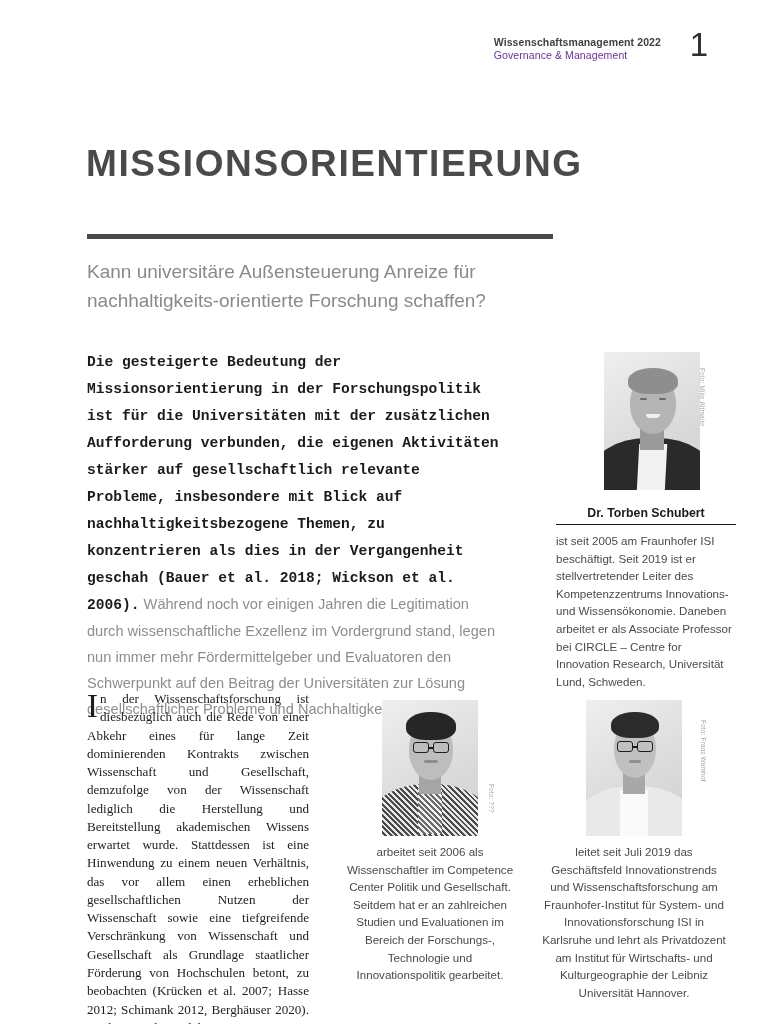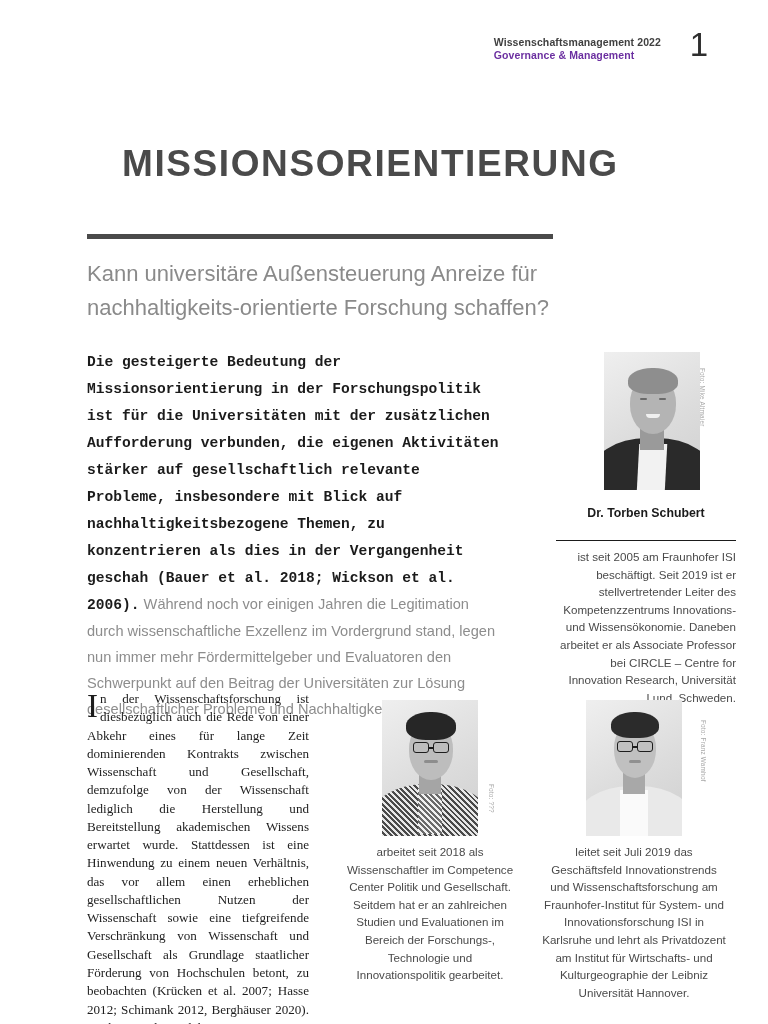--- a/index.html
+++ b/index.html
@@ -23,21 +23,21 @@
     line-height: 1.25;
   }
   .runhead .line1 {
     font-size: 10.5px;
     font-weight: bold;
     color: #3f3f3f;
     letter-spacing: 0.1px;
   }
   .runhead .line2 {
     font-size: 10.5px;
-    font-weight: bold;
+    font-weight: normal;
     color: #6b2fa0;
     letter-spacing: 0.1px;
   }
   .pagenum {
     position: absolute;
     top: 28px;
     right: 60px;
     font-size: 33px;
     font-weight: 300;
     color: #2e2e2e;
@@ -50,36 +50,35 @@
     position: absolute;
     left: 86px;
     top: 140px;
     width: 600px;
     font-size: 37px;
     font-weight: bold;
     color: #4a4a4a;
     letter-spacing: 1.6px;
     line-height: 1.28;
     text-transform: uppercase;
-    margin-left: 36px;
   }
   .title-rule {
     position: absolute;
     left: 87px;
     top: 234px;
     width: 466px;
     height: 5px;
     background: #4a4a4a;
   }
   .subtitle {
     position: absolute;
     left: 87px;
     top: 257px;
     width: 520px;
-    font-size: 22px;
+    font-size: 19px;
     font-weight: 400;
     color: #8a8a8a;
     line-height: 1.55;
   }
 
   
   .lead {
     position: absolute;
     left: 87px;
     top: 349px;
@@ -110,30 +109,30 @@
     width: 96px;
     height: 138px;
     margin: 0 0 0 48px;
   }
   .cardname {
     margin-top: 16px;
     font-size: 12.3px;
     font-weight: bold;
     color: #1b1b1b;
     text-align: center;
-    padding-bottom: 20px;
+    padding-bottom: 4px;
     border-bottom: 1.6px solid #1b1b1b;
   }
   .cardbio {
     margin-top: 7px;
     font-size: 11.6px;
     line-height: 1.52;
     color: #4a4a4a;
   }
-  .cardbio.right { text-align: right; }
+  .cardbio.right { }
   .cardbio.center { text-align: center; }
 
   .credit {
     position: absolute;
     font-size: 6.4px;
     color: #a8a8a8;
     letter-spacing: 0.2px;
     white-space: nowrap;
     transform: rotate(90deg);
     transform-origin: left top;
@@ -231,21 +230,21 @@
     <div class="shirt" style="left:36px; top:88px; width:24px; height:46px; background:repeating-linear-gradient(45deg,#6a6a6a 0 2px,#f0f0f0 2px 4px);"></div>
     <div class="neck" style="left:37px; top:70px; width:22px; height:24px; background:#a5a5a5;"></div>
     <div class="face" style="left:27px; top:22px; width:44px; height:58px; background:#bdbdbd;"></div>
     <div class="hair" style="left:24px; top:12px; width:50px; height:28px; background:#262626;"></div>
     <div class="glass" style="left:31px; top:42px; width:16px; height:11px;"></div>
     <div class="glass" style="left:51px; top:42px; width:16px; height:11px;"></div>
     <div class="gbridge" style="left:47px; top:47px; width:4px;"></div>
     <div style="position:absolute; left:42px; top:60px; width:14px; height:3px; background:#8d8d8d; border-radius:2px;"></div>
   </div>
   <div class="credit" style="left:150px; top:84px;">Foto: ???</div>
-  <div class="cardbio center">arbeitet seit 2018 als Wissenschaftler im Competence Center Politik und Gesellschaft. Seitdem hat er an zahlreichen Studien und Evaluationen im Bereich der Forschungs-, Technologie und Innovationspolitik gearbeitet.</div>
+  <div class="cardbio center">arbeitet seit 2006 als Wissenschaftler im Competence Center Politik und Gesellschaft. Seitdem hat er an zahlreichen Studien und Evaluationen im Bereich der Forschungs-, Technologie und Innovationspolitik gearbeitet.</div>
 </div>
 
 <div class="card-right">
   <div class="photo photo-small">
     <div class="bgwash"></div>
     <div class="shoulders" style="left:-10px; top:86px; width:118px; height:58px; background:#e9e9e9;"></div>
     <div class="shirt" style="left:34px; top:90px; width:28px; height:46px; background:#fafafa;"></div>
     <div class="neck" style="left:37px; top:70px; width:22px; height:24px; background:#a8a8a8;"></div>
     <div class="face" style="left:28px; top:22px; width:42px; height:56px; background:#c0c0c0;"></div>
     <div class="hair" style="left:25px; top:12px; width:48px; height:26px; background:#2b2b2b;"></div>

